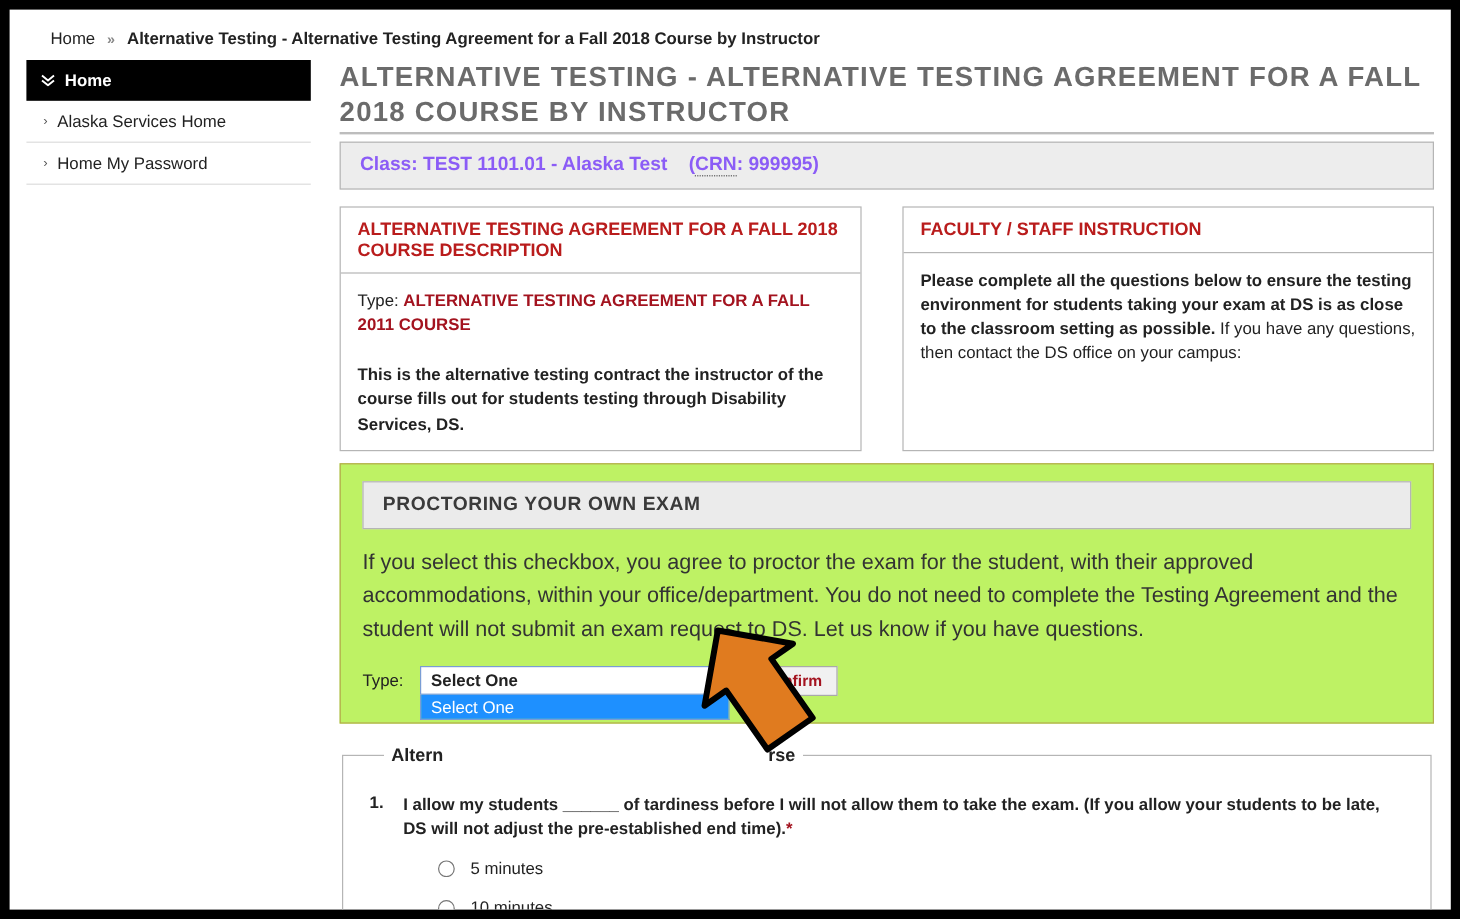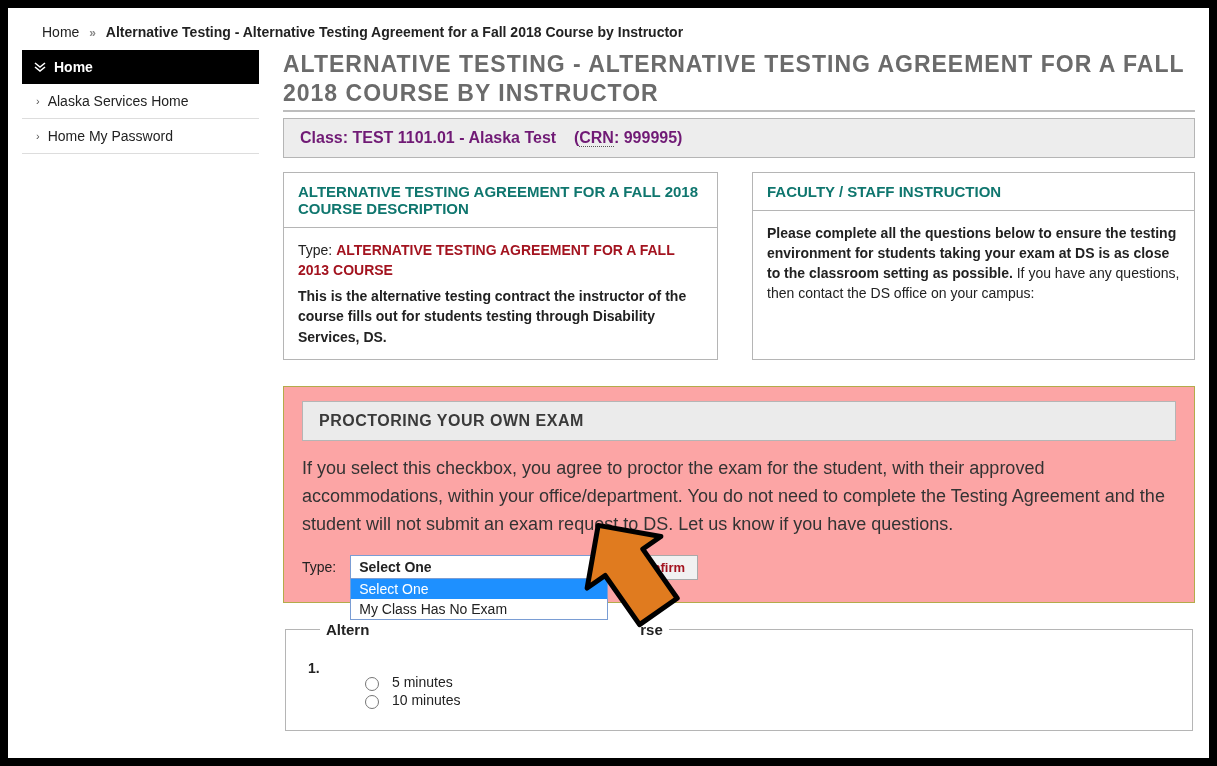--- a/index.html
+++ b/index.html
@@ -86,21 +86,21 @@
     padding-bottom: 2px;
     line-height: 1.25;
   }
 
   .class-bar {
     border: 1px solid #b5b5b5;
     background: #ededed;
     padding: 10px 16px;
     font-size: 16px;
     font-weight: bold;
-    color: #701a75;
+    color: #8b5cf6;
     margin-top: 6px;
   }
   .class-bar .crn-label { border-bottom: 1px dotted #555; }
 
   .two-col {
     display: flex;
     gap: 18px;
     margin-top: 14px;
     align-items: stretch;
   }
@@ -108,40 +108,40 @@
     border: 1px solid #b5b5b5;
     background: #fff;
   }
   .panel-left { flex: 0 0 435px; }
   .panel-right { flex: 1; margin-left: 16px; }
   .panel-head {
     border-bottom: 1px solid #b5b5b5;
     padding: 10px 14px;
     font-size: 15px;
     font-weight: bold;
-    color: #0f766e;
+    color: #b91c1c;
   }
   .panel-body {
     padding: 12px 14px;
     font-size: 14px;
     line-height: 1.45;
   }
   .type-line .type-label { color: #222; }
   .type-line .type-value {
     color: #a3131f;
     font-weight: bold;
   }
-  .desc-text { font-weight: bold; margin-top: 6px; }
+  .desc-text { font-weight: bold; margin-top: 22px; }
   .faculty-intro .lead { font-weight: bold; }
   .contact-block { margin-top: 18px; }
 
   
   .proctor-box {
-    margin-top: 26px;
-    background: #fca5a5;
+    margin-top: 10px;
+    background: #bef264;
     border: 1px solid #b3ab4a;
     padding: 14px 18px 22px 18px;
   }
   .proctor-head {
     background: #ebebeb;
     border: 1px solid #b5b5b5;
     padding: 10px 16px;
     font-size: 16px;
     font-weight: bold;
     color: #3a3a3a;
@@ -228,21 +228,21 @@
   }
   .q-item {
     margin-top: 22px;
     display: flex;
   }
   .q-num { width: 28px; font-weight: bold; font-size: 14px; }
   .q-body { flex: 1; }
   .q-text { font-weight: bold; font-size: 14px; line-height: 1.45; }
   .q-text .req { color: #a3131f; }
   .q-options { margin-top: 14px; padding-left: 24px; }
-  .q-option { display: flex; align-items: center; gap: 10px; margin-bottom: 1px; font-size: 14px; }
+  .q-option { display: flex; align-items: center; gap: 10px; margin-bottom: 16px; font-size: 14px; }
   .q-option input[type=radio] { width: 14px; height: 14px; }
 
   
   .arrow-annot {
     position: absolute;
     left: 565px;
     top: 498px;
     z-index: 50;
     pointer-events: none;
   }
@@ -287,21 +287,21 @@
       <div class="class-bar">
         <span>Class: </span><span>TEST 1101.01 - Alaska Test</span>
         &nbsp;&nbsp;&nbsp;(<span class="crn-label">CRN</span><span>: 999995</span>)
       </div>
 
       <div class="two-col">
         <div class="panel panel-left">
           <div class="panel-head">ALTERNATIVE TESTING AGREEMENT FOR A FALL 2018 COURSE DESCRIPTION</div>
           <div class="panel-body">
             <div class="type-line">
-              <span class="type-label">Type: </span><span class="type-value">ALTERNATIVE TESTING AGREEMENT FOR A FALL 2013 COURSE</span>
+              <span class="type-label">Type: </span><span class="type-value">ALTERNATIVE TESTING AGREEMENT FOR A FALL 2011 COURSE</span>
             </div>
             <div class="desc-text">This is the alternative testing contract the instructor of the course fills out for students testing through Disability Services, DS.</div>
           </div>
         </div>
 
         <div class="panel panel-right">
           <div class="panel-head">FACULTY / STAFF INSTRUCTION</div>
           <div class="panel-body faculty-intro">
             <div>
               <span class="lead">Please complete all the questions below to ensure the testing environment for students taking your exam at DS is as close to the classroom setting as possible.</span><span> If you have any questions, then contact the DS office on your campus:</span>
@@ -315,34 +315,36 @@
         <div class="proctor-text">If you select this checkbox, you agree to proctor the exam for the student, with their approved accommodations, within your office/department. You do not need to complete the Testing Agreement and the student will not submit an exam request to DS. Let us know if you have questions.</div>
         <div class="proctor-row">
           <label>Type:</label>
           <div class="select-wrap">
             <div class="select-box">
               <span>Select One</span>
               <span class="caret">▾</span>
             </div>
             <div class="select-dropdown">
               <div class="select-option highlight">Select One</div>
-              <div class="select-option">My Class Has No Exam</div>
             </div>
           </div>
           <button class="btn-confirm">Confirm</button>
         </div>
       </div>
 
       <fieldset class="question-fieldset">
         <legend>
           <span>Altern</span>&nbsp;&nbsp;&nbsp;&nbsp;&nbsp;&nbsp;&nbsp;&nbsp;&nbsp;&nbsp;&nbsp;&nbsp;&nbsp;&nbsp;&nbsp;&nbsp;&nbsp;&nbsp;&nbsp;&nbsp;&nbsp;&nbsp;&nbsp;&nbsp;&nbsp;&nbsp;&nbsp;&nbsp;&nbsp;&nbsp;&nbsp;&nbsp;&nbsp;&nbsp;&nbsp;&nbsp;&nbsp;&nbsp;&nbsp;&nbsp;&nbsp;&nbsp;&nbsp;&nbsp;&nbsp;&nbsp;&nbsp;&nbsp;&nbsp;&nbsp;&nbsp;&nbsp;&nbsp;&nbsp;&nbsp;&nbsp;&nbsp;&nbsp;&nbsp;&nbsp;&nbsp;&nbsp;&nbsp;&nbsp;&nbsp;<span>rse</span>
         </legend>
         <div class="q-item">
           <div class="q-num">1.</div>
           <div class="q-body">
+            <div class="q-text">
+              <span>I allow my students ______ of tardiness before I will not allow them to take the exam. (If you allow your students to be late, DS will not adjust the pre-established end time).</span><span class="req">*</span>
+            </div>
             <div class="q-options">
               <div class="q-option">
                 <input type="radio" name="q1" style="">
                 <span>5 minutes</span>
               </div>
               <div class="q-option">
                 <input type="radio" name="q1" style="">
                 <span>10 minutes</span>
               </div>
             </div>

